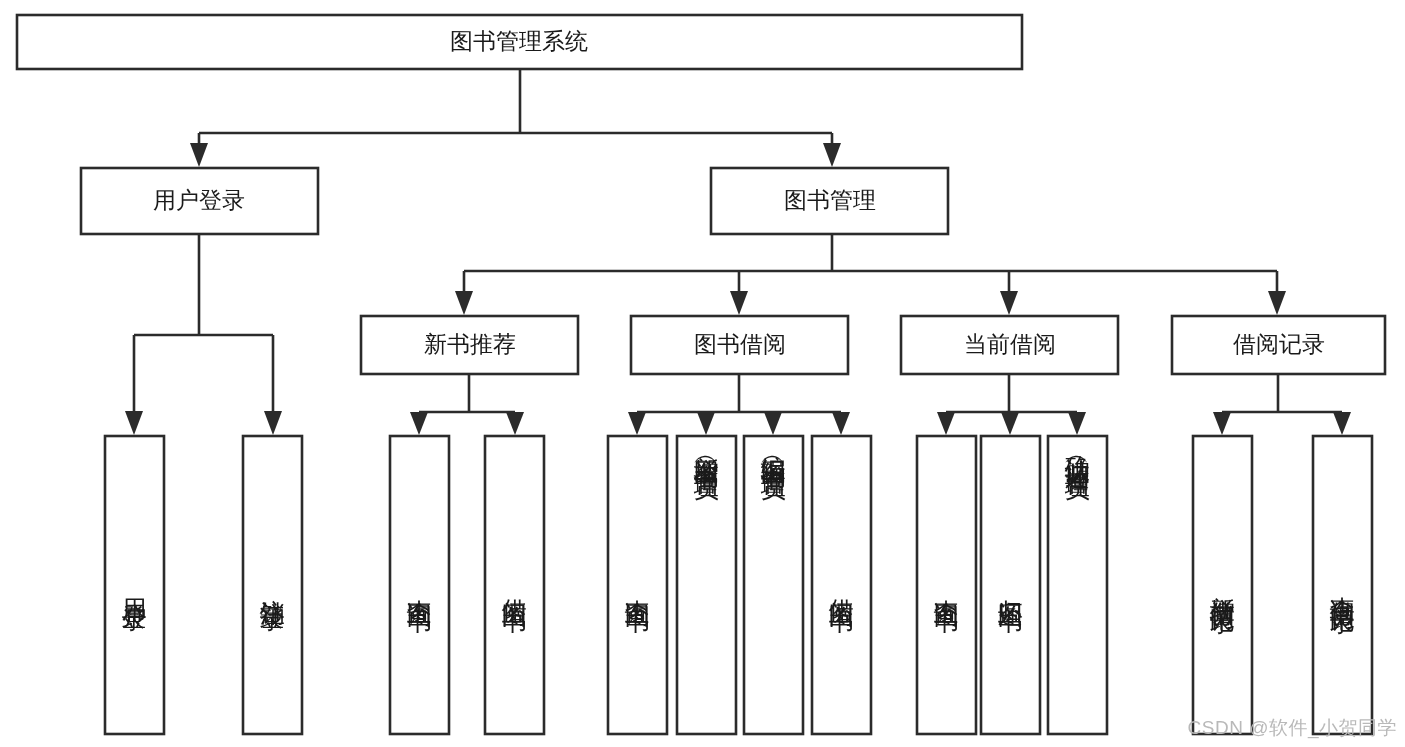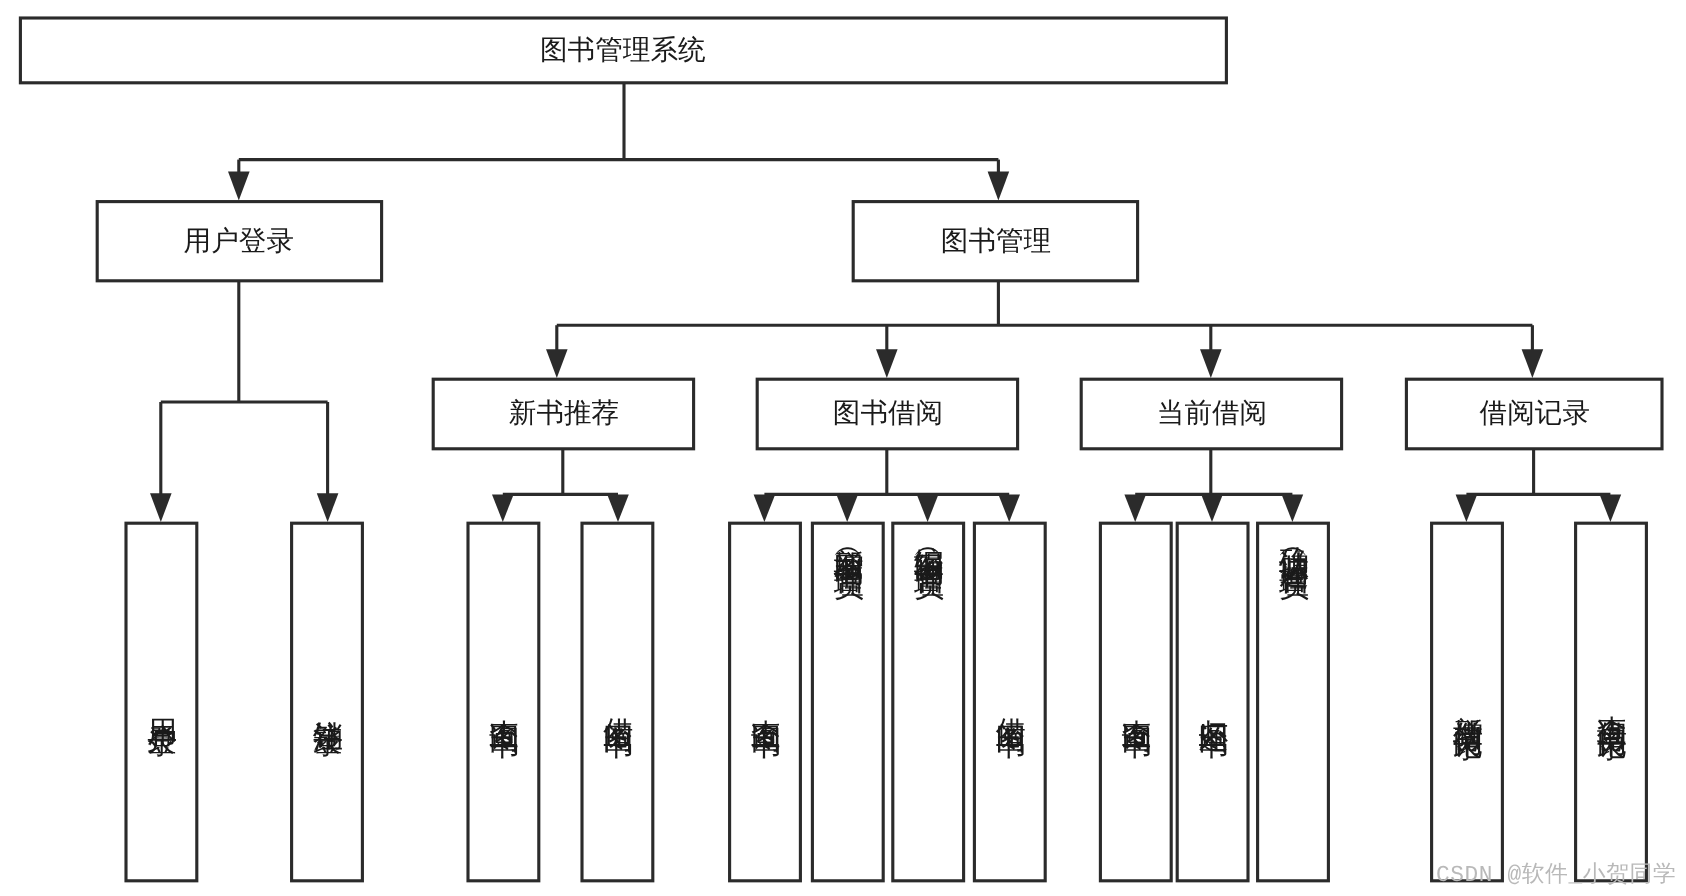--- a/index.html
+++ b/index.html
@@ -69,21 +69,21 @@
     font-size: 25px;
     line-height: 1.06;
     letter-spacing: 3px;
     color: #1a1a1a;
     white-space: nowrap;
   }
   .watermark {
     position: absolute;
     right: 8px;
     bottom: 6px;
-    font-family: Liberation Mono, monospace;
+    font-family: Liberation Sans, sans-serif;
     font-size: 19px;
     color: #b9b9b9;
     white-space: nowrap;
     letter-spacing: 0.5px;
   }
 </style>
 </head>
 <body>
 
 <div id="diagram-root">

